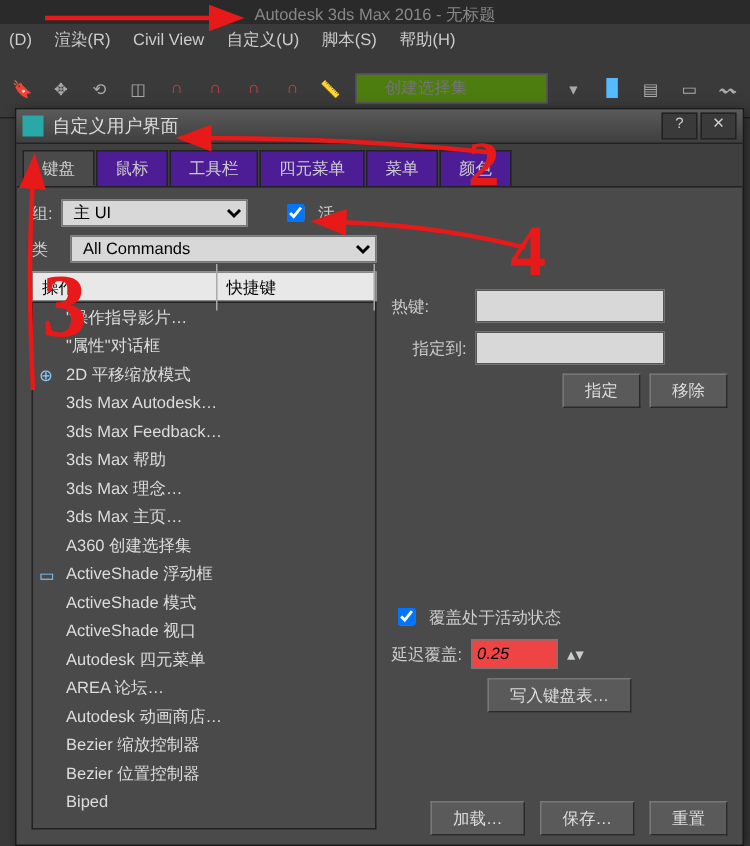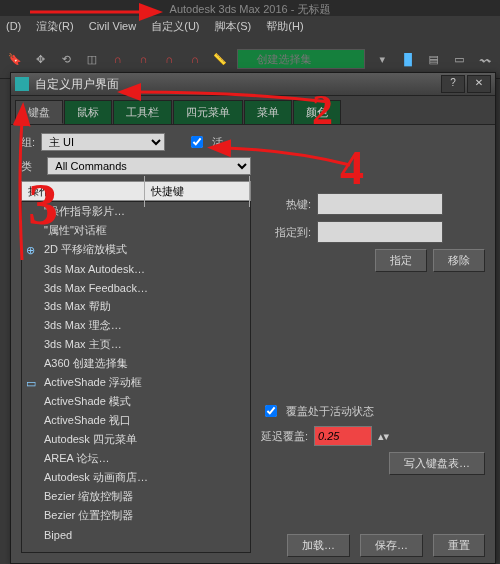--- a/index.html
+++ b/index.html
@@ -1,28 +1,28 @@
 <!DOCTYPE html>
 <html><head>
 <meta charset="utf-8">
 <style>
 html,body{margin:0;padding:0;width:500px;height:564px;background:#3a3a3a;font-family:"Microsoft YaHei",Arial,sans-serif;font-size:11px;color:#ccc;overflow:hidden}
 .top-title{background:#2a2a2a;color:#888;font-size:11px;padding:2px 0;text-align:center;height:12px}
 .menu-bar{background:#3a3a3a;padding:3px 6px;height:18px}
 .menu-bar span{margin-right:12px;color:#ccc;cursor:default}
 .toolbar{background:#3a3a3a;padding:4px 6px;height:30px;display:flex;align-items:center;gap:8px;border-bottom:1px solid #222}
 .tb-ico{width:18px;height:18px;display:inline-flex;align-items:center;justify-content:center;color:#aaa}
-.tb-input{background:#15803d;border:1px solid #555;color:#ccc;font-size:11px;height:18px;width:90px;padding:0 18px}
+.tb-input{background:#4d7c0f;border:1px solid #555;color:#ccc;font-size:11px;height:18px;width:90px;padding:0 18px}
 .dialog{position:absolute;left:10px;top:72px;width:484px;height:490px;background:#4a4a4a;border:1px solid #1a1a1a;box-shadow:2px 2px 8px rgba(0,0,0,.5)}
 .dlg-title{background:linear-gradient(#5a5a5a,#3f3f3f);height:22px;display:flex;align-items:center;padding:0 4px;border-bottom:1px solid #222}
 .dlg-title .tico{width:14px;height:14px;background:#2aa8a8;margin-right:6px}
 .dlg-title .ttxt{flex:1;color:#ddd;font-size:12px}
 .dlg-title .wbtn{width:22px;height:16px;background:#3a3a3a;border:1px solid #222;margin-left:2px;color:#ccc;font-size:10px;text-align:center;line-height:14px}
 .tabs{display:flex;background:#3f3f3f;height:24px;border-bottom:1px solid #222;padding-left:4px;padding-top:4px;gap:0}
-.tab{padding:4px 12px;background:#14532d;color:#ccc;border:1px solid #222;border-bottom:none;margin-right:1px;font-size:11px}
+.tab{padding:4px 12px;background:#4c1d95;color:#ccc;border:1px solid #222;border-bottom:none;margin-right:1px;font-size:11px}
 .tab.active{background:#4a4a4a;border-bottom:1px solid #4a4a4a}
 .body{padding:8px 10px;display:flex;gap:10px;height:430px}
 .left{width:230px}
 .right{flex:1}
 .row{display:flex;align-items:center;gap:6px;margin-bottom:6px}
 .select{background:#d8d8d8;color:#000;border:1px solid #777;height:18px;font-size:11px;padding:0 3px}
 .select.mainui{width:124px}
 .select.cat{width:220px}
 .chk{width:12px;height:12px}
 .list-head{display:flex;background:#e8e8e8;color:#000;border:1px solid #888;height:18px;align-items:center}
@@ -177,21 +177,21 @@
           </div>
           <div class="li">
             <span class="ico" style="color: rgb(136, 204, 255);"></span>
             <span>Biped</span>
           </div>
         </div>
     </div>
     <div class="right">
       <div class="right-block">
         <div class="row">
-          <span class="lbl" style="width:50px;text-align:right">热键:</span>
+          <span class="lbl" style="width:50px;text-align:left">热键:</span>
           <input class="txt-input" style="">
         </div>
         <div class="row">
           <span class="lbl" style="width:50px;text-align:right">指定到:</span>
           <input class="txt-input" style="">
         </div>
         <div class="row" style="justify-content:flex-end;gap:6px;margin-top:4px">
           <button class="btn">指定</button>
           <button class="btn">移除</button>
         </div>
@@ -199,21 +199,21 @@
       <div style="margin-top:130px">
         <div class="row">
           <input type="checkbox" class="chk" checked="" style="">
           <span class="lbl">覆盖处于活动状态</span>
         </div>
         <div class="row">
           <span class="lbl">延迟覆盖:</span>
           <input class="select" style="width: 50px; background: #ef4444; color: rgb(0, 0, 0); font-style: italic;" value="0.25">
           <span class="lbl">▴▾</span>
         </div>
-        <div class="row" style="justify-content:flex-end;">
+        <div class="row" style="justify-content:center;">
           <button class="btn">写入键盘表…</button>
         </div>
       </div>
     </div>
   </div>
   <div class="bottom-btns">
     <button class="btn">加载…</button>
     <button class="btn">保存…</button>
     <button class="btn">重置</button>
   </div>

